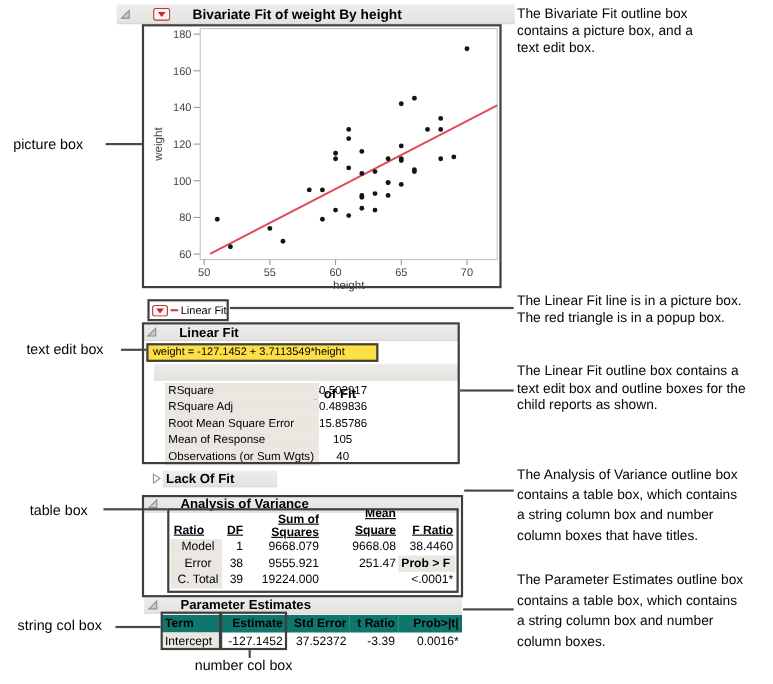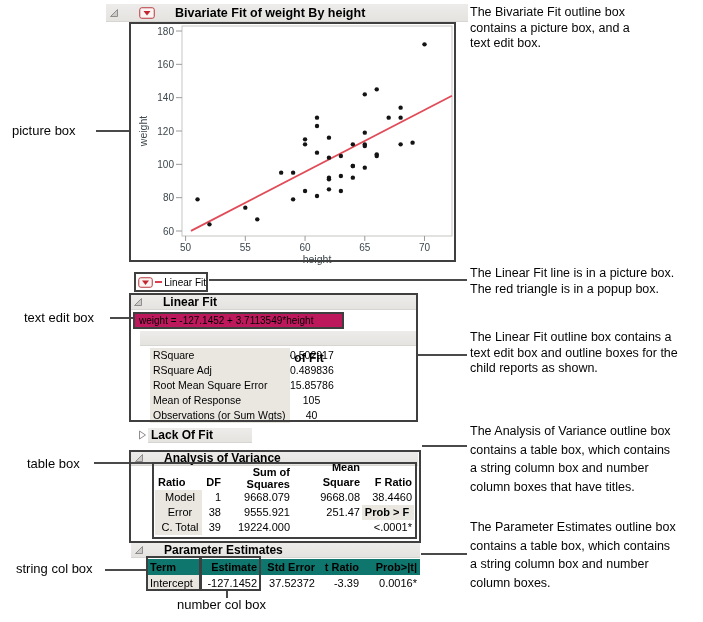--- a/index.html
+++ b/index.html
@@ -38,35 +38,35 @@
 
   
   #legend-box{position:absolute;left:134px;top:272px;width:74px;height:20px;
               border:2px solid #3f3f3f;box-sizing:border-box;background:#fff;
               display:flex;align-items:center;padding-left:2px;}
   #legend-box .swatch{width:17px;height:2px;background:#d8404e;margin:0 2px 0 2px;}
   #legend-box .lab{font-size:10px;white-space:nowrap;}
 
   
   #eq-box{position:absolute;left:133px;top:312px;width:211px;height:17px;
-          border:2px solid #3f3f3f;box-sizing:border-box;background:#be185d;
+          border:2px solid #3f3f3f;box-sizing:border-box;background:#fde047;
           font-size:10px;line-height:12px;padding:1px 0 0 4px;white-space:nowrap;}
 
   
   #sum-grid{position:absolute;left:150px;top:348px;display:grid;
             grid-template-columns:140px 44px;grid-auto-rows:15px;font-size:10.5px;}
   #sum-grid .lbl{background:#eae7e0;padding-left:3px;line-height:15px;white-space:nowrap;}
   #sum-grid .val{text-align:center;padding-right:1px;line-height:15px;}
 
   
   #anova-grid{position:absolute;left:155px;top:464px;display:grid;
               grid-template-columns:47px 21px 69px 70px 52px;
               grid-template-rows:26px 15px 15px 15px;font-size:11px;}
   #anova-grid div{line-height:15px;}
-  #anova-grid .h{font-weight:bold;align-self:end;}
+  #anova-grid .h{font-weight:bold;align-self:end;text-decoration:underline;}
   #anova-grid .r{text-align:right;padding-right:2px;}
   #anova-grid .sshdr{white-space:pre-line;line-height:12px;}
   #anova-grid .bg{background:#eae7e0;text-align:center;}
   #anova-grid .src{padding-left:3px;}
   #anova-grid .probf{font-weight:bold;}
 
   
   #pe-grid{position:absolute;left:147px;top:559px;display:grid;
            grid-template-columns:53px 60px 58px 44px 58px;
            grid-template-rows:16px 16px;font-size:11px;}

